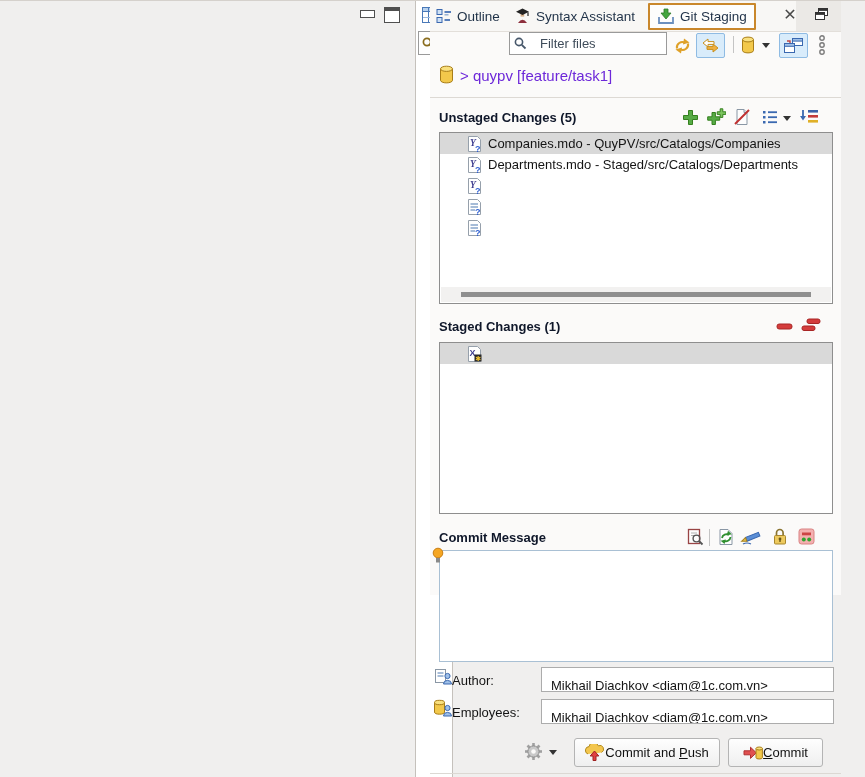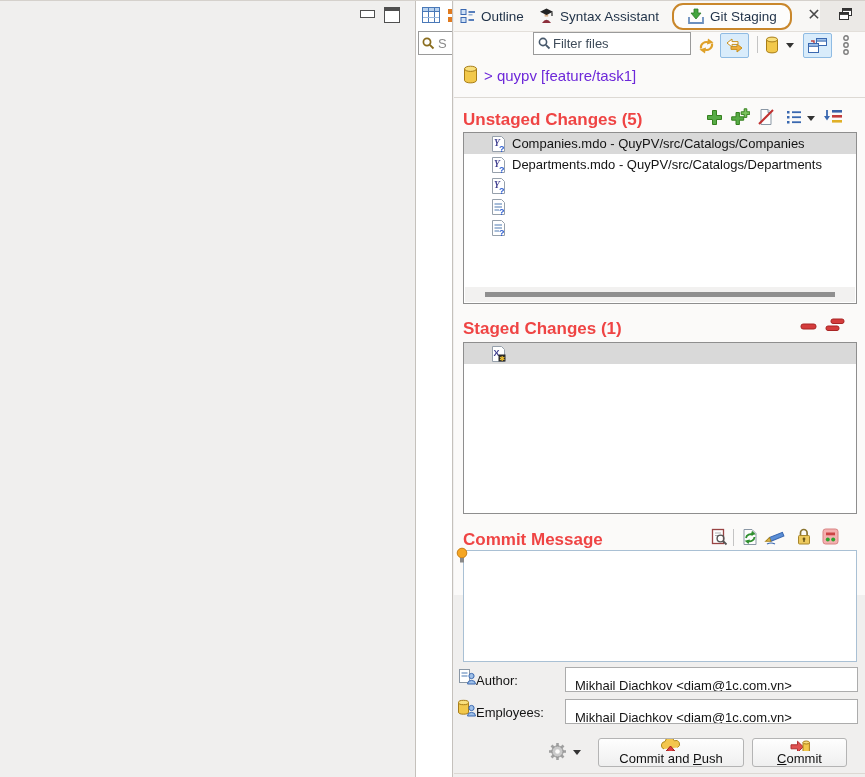--- a/index.html
+++ b/index.html
@@ -8,48 +8,48 @@
   .abs{position:absolute;}
   .ic{display:block;}
   
   #min-btn{left:360px;top:9px;width:13px;height:6px;border:1px solid #4f4f4f;background:#fff;}
   #max-btn{left:384px;top:6px;width:14px;height:11px;border:1px solid #4f4f4f;background:#fff;border-top:4px solid #4f4f4f;}
   
   #strip{left:415px;top:0;width:38px;height:777px;background:#fff;border-left:1px solid #c5c1bc;border-right:1px solid #c5c1bc;box-sizing:border-box;overflow:hidden;}
   #strip-search{position:absolute;left:2px;top:30px;width:120px;height:24px;border:1px solid #9a9a9a;background:#fff;display:flex;align-items:center;box-sizing:border-box;}
   #strip-search span{font-size:13px;color:#8a8a8a;margin-left:3px;}
   
-  #panel{left:454px;top:0;width:411px;height:594px;background:#fbfaf9;}
+  #panel{left:430px;top:0;width:411px;height:594px;background:#fbfaf9;}
   #tabbar{position:absolute;left:0;top:0;width:411px;height:30px;background:#f8f7f5;border-bottom:1px solid #e3dfda;}
   #tabbar .gray-end{position:absolute;left:366px;top:0;width:45px;height:30px;background:#ebe9e6;}
   .tab{position:absolute;top:3px;height:24px;display:flex;align-items:center;gap:5px;font-size:13.5px;color:#1f3147;cursor:default;}
-  #tab-git{left:218px;top:2px;height:23px;padding:0 13px;border:2px solid #c9872b;border-radius:11px;background:#fdfdfc;}
+  #tab-git{left:218px;top:2px;height:23px;padding:0 7px;border:2px solid #c9872b;border-radius:1px;background:#fdfdfc;}
   #tab-close{position:absolute;left:352px;top:4px;font-size:16px;color:#4a4a4a;width:16px;text-align:center;}
   
   #filter-box{position:absolute;left:79px;top:31px;width:158px;height:23px;border:1px solid #9a9a9a;background:#fff;display:flex;align-items:center;box-sizing:border-box;padding:0 4px;}
-  #filter-box input{border:none;outline:none;width:120px;font-size:13px;font-family:"Liberation Sans",sans-serif;color:#2f3c49;margin-left:0;background:transparent;}
+  #filter-box input{border:none;outline:none;width:120px;font-size:13px;font-family:"Liberation Sans",sans-serif;color:#2f3c49;margin-left:11px;background:transparent;}
   #filter-box input::placeholder{color:#3f4c5a;opacity:1;}
   .toggle-on{position:absolute;width:29px;height:25px;background:#d9ecfb;border:1px solid #8fbbe3;border-radius:2px;box-sizing:border-box;display:flex;align-items:center;justify-content:center;}
   .tsep{position:absolute;width:1px;height:17px;background:#c4c4c4;}
   
   #repo-label{position:absolute;left:30px;top:66px;font-size:15px;color:#6d28d9;}
   .divline{position:absolute;left:0;width:411px;height:1px;background:#ddd9d4;}
   
-  .hdr{position:absolute;font-weight:bold;font-size:17px;color:#ef4444;}
+  .hdr{position:absolute;font-weight:bold;font-size:13px;color:#0f172a;}
   .listbox{position:absolute;left:9px;width:394px;background:#fff;border:1px solid #8e8e8e;box-sizing:border-box;overflow:hidden;}
   .lrow{height:21px;display:flex;align-items:center;padding-left:27px;font-size:13px;color:#141414;white-space:nowrap;}
   .sel{background:#d9d9d9;}
   .fic{width:15px;height:16px;margin-right:6px;flex:0 0 auto;}
   .hscroll{position:absolute;left:1px;right:1px;bottom:1px;height:15px;background:#f2f1f0;}
   .hthumb{position:absolute;left:20px;right:20px;top:5px;height:5px;background:#8f8f8f;}
   
   #commit-text{position:absolute;left:9px;top:549px;width:394px;height:112px;border:1px solid #a9c0d4;background:#fff;box-sizing:border-box;resize:none;outline:none;font-family:"Liberation Sans",sans-serif;font-size:13px;}
   .frow-label{position:absolute;font-size:13px;color:#141414;}
   .frow-input{position:absolute;left:111px;width:293px;height:25px;border:1px solid #acacac;background:#fff;box-sizing:border-box;font-family:"Liberation Sans",sans-serif;font-size:13px;color:#141414;padding:12px 0 0 9px;outline:none;}
-  .btn{position:absolute;top:737px;height:29px;border:1px solid #b4b4b4;border-radius:3px;background:linear-gradient(#fefefe,#efefef);display:flex;align-items:center;justify-content:center;font-size:13px;color:#111;box-sizing:border-box;cursor:default;flex-direction:column;}
+  .btn{position:absolute;top:737px;height:29px;border:1px solid #b4b4b4;border-radius:3px;background:linear-gradient(#fefefe,#efefef);display:flex;align-items:center;justify-content:center;font-size:13px;color:#111;box-sizing:border-box;cursor:default;}
   .u{text-decoration:underline;}
 </style>
 </head>
 <body>
 
 <div id="app">
 
   <div class="abs" id="min-btn"></div>
   <div class="abs" id="max-btn"></div>
 
@@ -239,21 +239,21 @@
           <text x="8" y="15.5" font-size="9" font-weight="bold" fill="#2f5fd0" font-family="Liberation Sans,sans-serif">?</text>
         </svg>
         <span>Companies.mdo - QuyPV/src/Catalogs/Companies</span>
       </div>
       <div class="lrow">
         <svg class="fic" viewBox="0 0 15 16">
           <path d="M1.5,0.5 h9 l3,3 v12 h-12 z" fill="#fff" stroke="#96a0ab"></path>
           <text x="3" y="10" font-size="9.5" font-style="italic" font-weight="bold" fill="#3f3e8f" font-family="Liberation Serif,serif">Y</text>
           <text x="8" y="15.5" font-size="9" font-weight="bold" fill="#2f5fd0" font-family="Liberation Sans,sans-serif">?</text>
         </svg>
-        <span>Departments.mdo - QuyPV/src/Catalogs/Departments</span>
+        <span>Departments.mdo - Staged/src/Catalogs/Departments</span>
       </div>
       <div class="lrow">
         <svg class="fic" viewBox="0 0 15 16">
           <path d="M1.5,0.5 h9 l3,3 v12 h-12 z" fill="#fff" stroke="#96a0ab"></path>
           <text x="3" y="10" font-size="9.5" font-style="italic" font-weight="bold" fill="#3f3e8f" font-family="Liberation Serif,serif">Y</text>
           <text x="8" y="15.5" font-size="9" font-weight="bold" fill="#2f5fd0" font-family="Liberation Sans,sans-serif">?</text>
         </svg>
       </div>
       <div class="lrow">
         <svg class="fic" viewBox="0 0 15 16">

